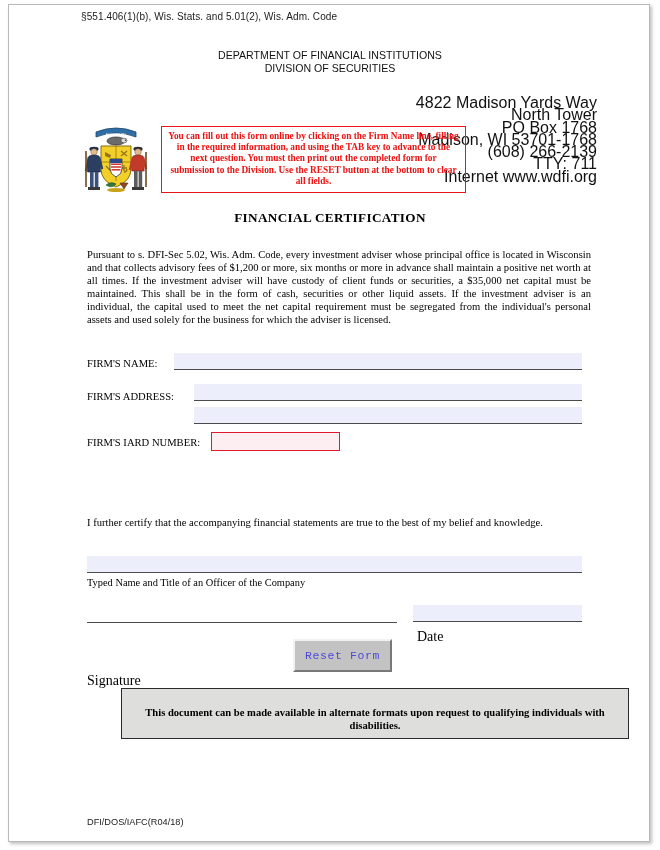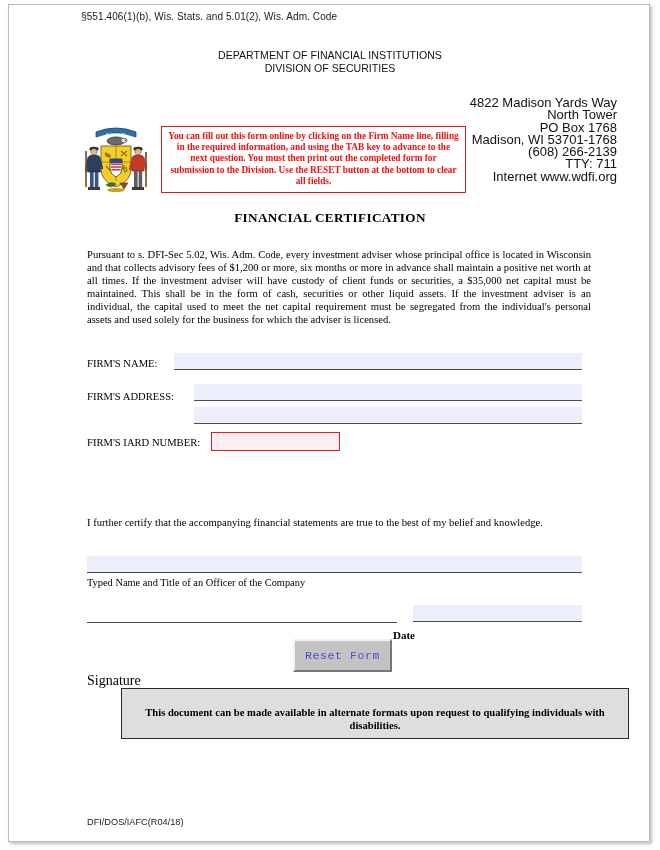--- a/index.html
+++ b/index.html
@@ -51,25 +51,25 @@
     text-align: center;
     font-family: "Liberation Sans", "DejaVu Sans", sans-serif;
     font-size: 10.6px;
     line-height: 12.6px;
     color: #111111;
   }
   #agency-heading div { white-space: nowrap; }
 
   
   #contact-block {
-    right: 32px;
+    right: 52px;
     top: 92px;
     text-align: right;
     font-family: "Liberation Sans", "DejaVu Sans", sans-serif;
-    font-size: 13px;
+    font-size: 16px;
     line-height: 12.3px;
     color: #111111;
   }
   #contact-block div { white-space: nowrap; }
 
   
   #state-seal {
     left: 71px;
     top: 116px;
     width: 72px;
@@ -178,23 +178,22 @@
     height: 0;
   }
   #caption-signature {
     left: 78px; top: 624px;
     font-size: 14px;
     margin-top: 44px;
   }
 
   #input-date { left: 404px; top: 600px; width: 169px; }
   #caption-date {
-    left: 384px; top: 624px;
-    font-size: 11px;
-    font-weight: bold;
+    left: 408px; top: 624px;
+    font-size: 14px;
   }
 
   
   #reset-form-button {
     left: 284px;
     top: 634px;
     width: 99px;
     height: 33px;
     background: #c3c3c3;
     border-top: 2px solid #f2f2f2;

